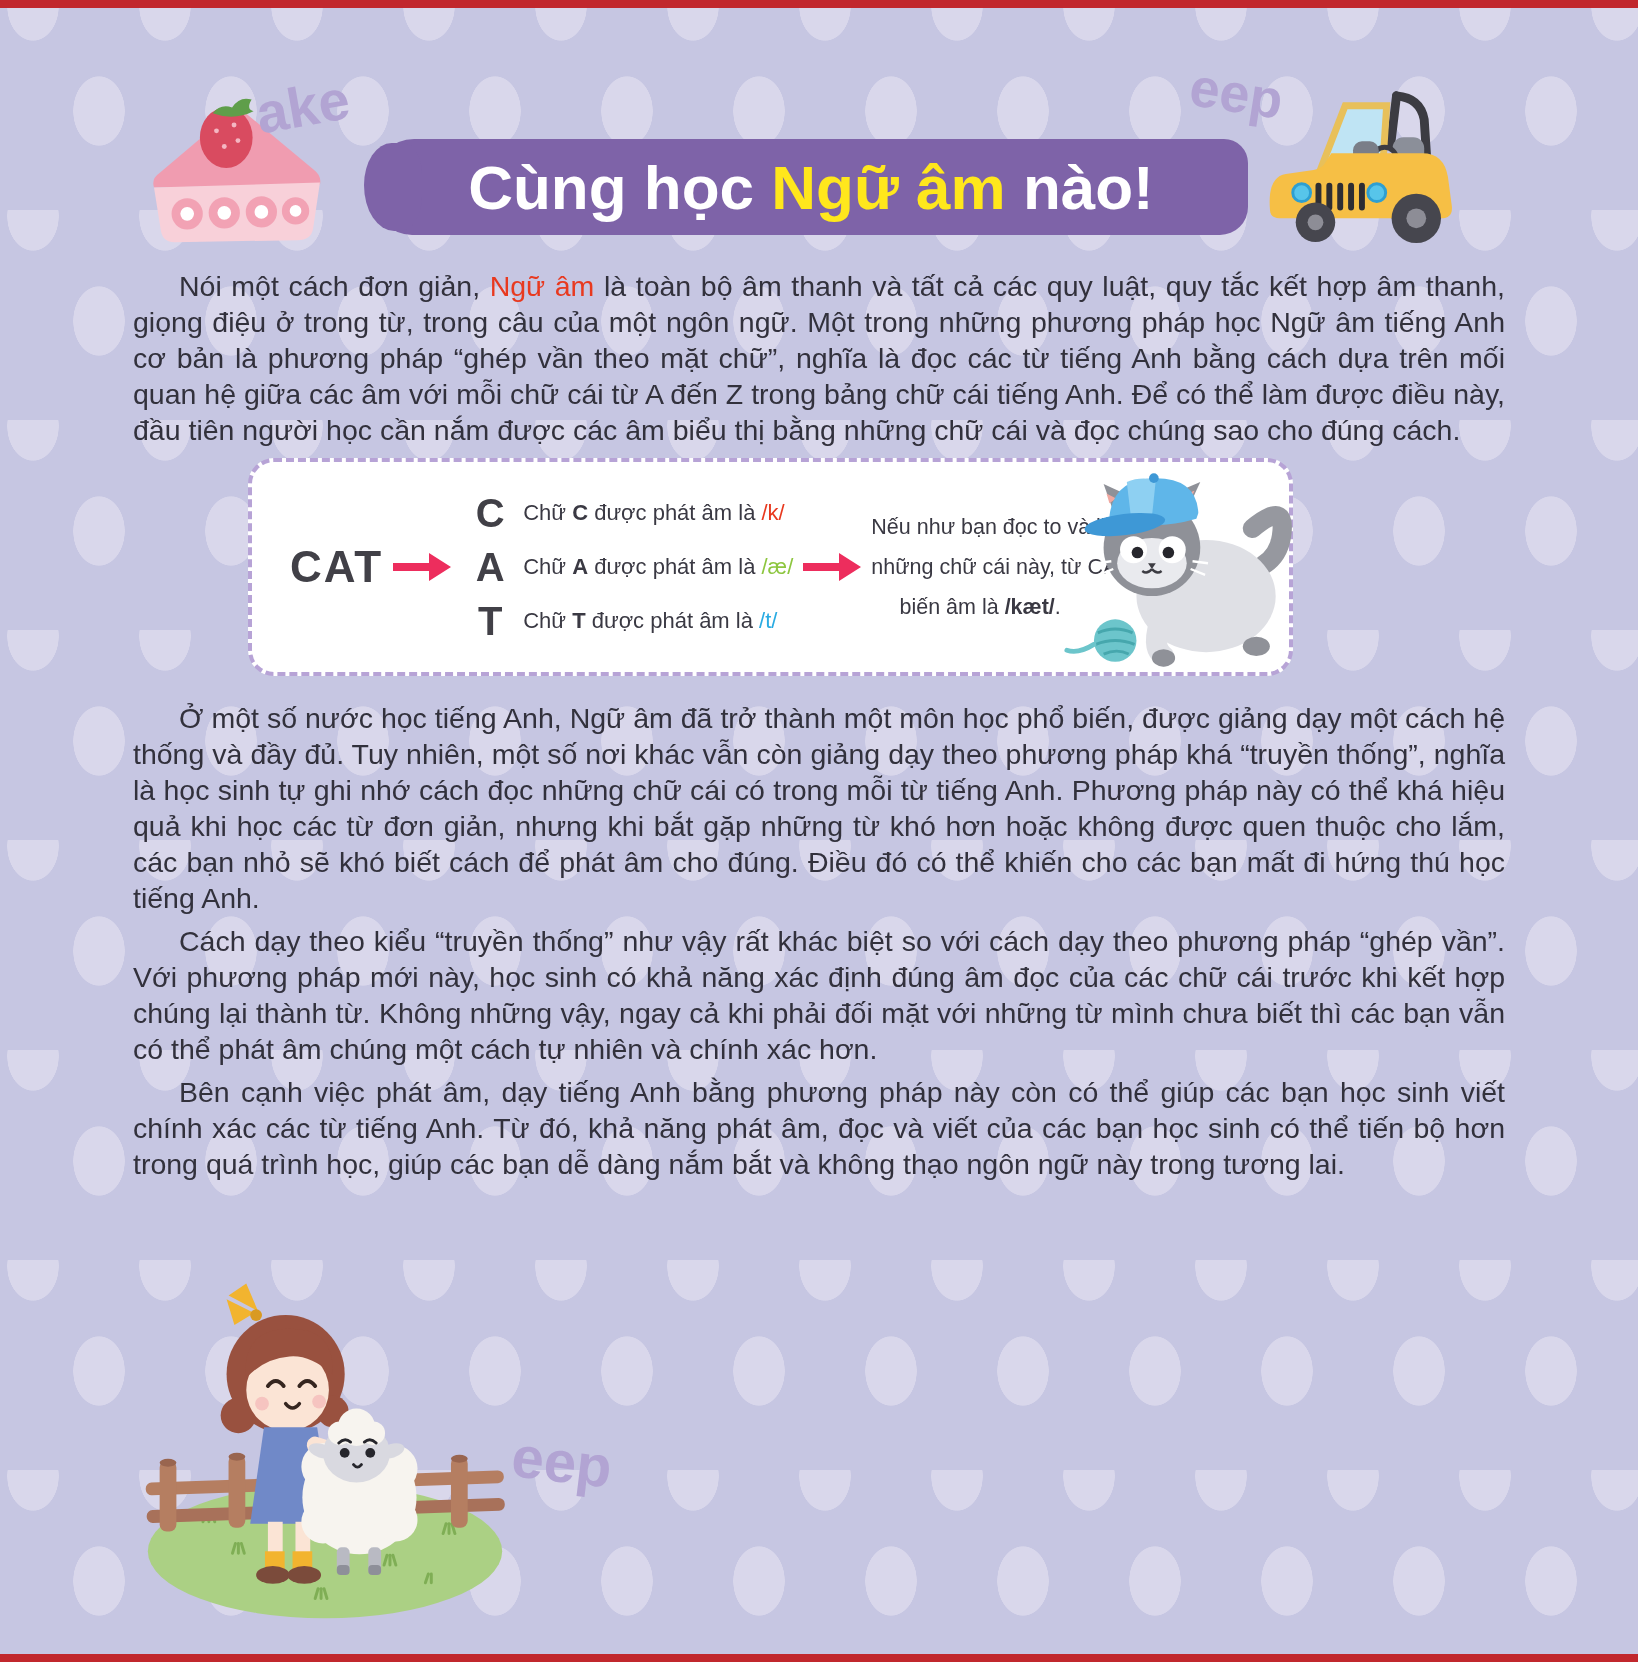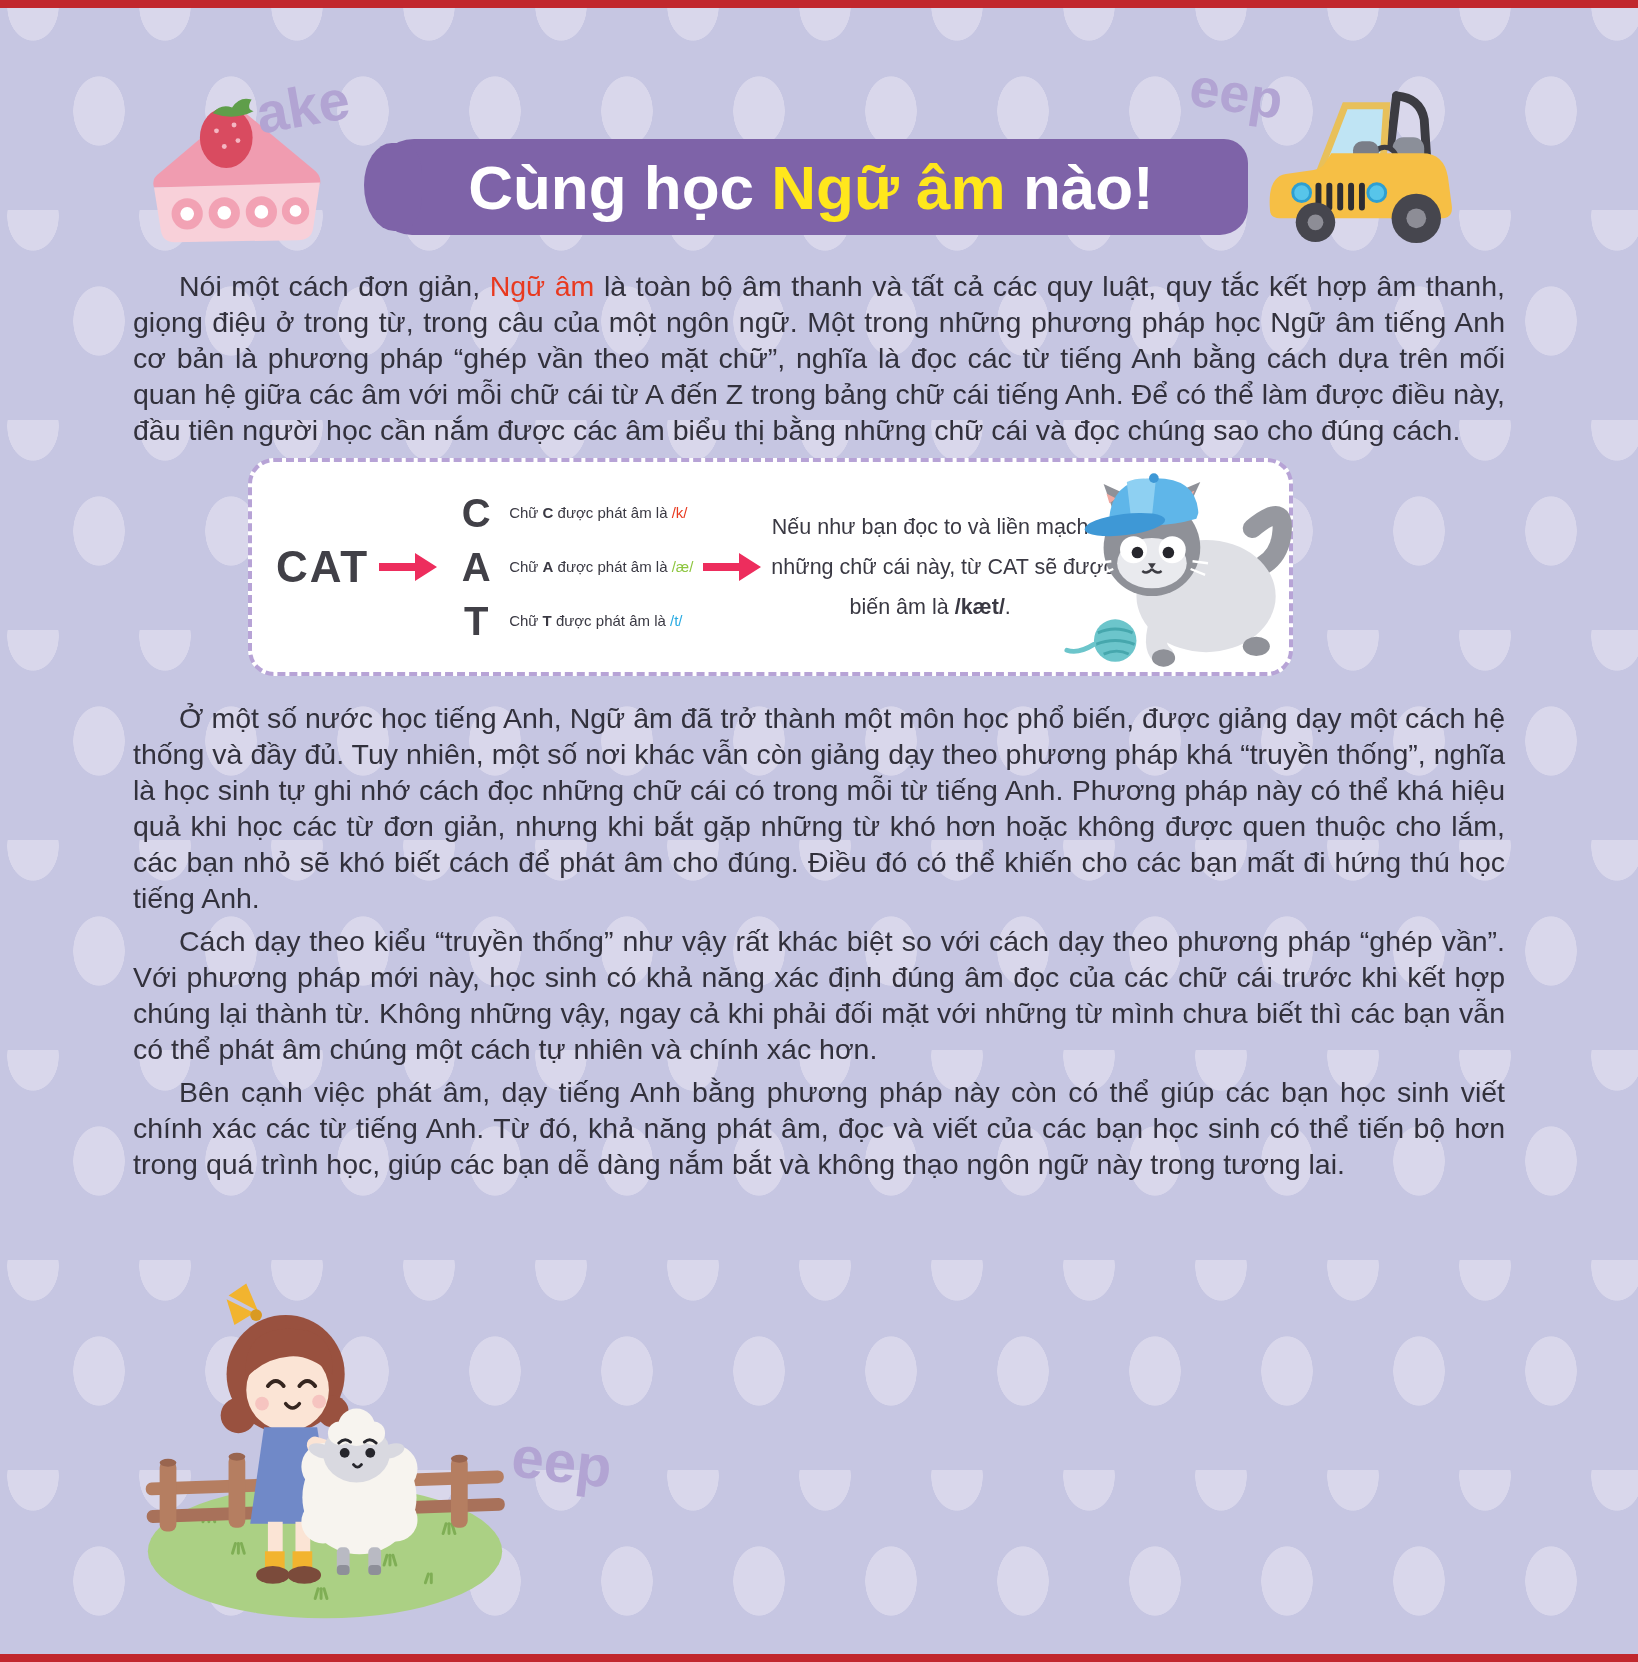--- a/index.html
+++ b/index.html
@@ -47,26 +47,26 @@
   .seg-phk{color:#e8391f;}
   .seg-phae{color:#8dc63f;}
   .seg-pht{color:#29abe2;}
 
   .example-box{
     position:relative;margin:10px 0 24px 115px;width:1045px;height:218px;
     background:#ffffff;border:4px dashed #b7a3d6;border-radius:26px;
     display:flex;align-items:center;text-indent:0;text-align:left;
     box-sizing:border-box;
   }
-  .cat-word{font-size:44px;font-weight:bold;color:#414047;letter-spacing:2px;margin-left:24px;}
+  .cat-word{font-size:44px;font-weight:bold;color:#414047;letter-spacing:2px;margin-left:38px;}
   .arrow-icon{flex:0 0 auto;margin:0 10px;}
   .prows{margin-left:8px;}
   .prow{display:flex;align-items:center;height:54px;}
   .big-letter{width:42px;margin-right:12px;font-size:40px;font-weight:bold;color:#414047;text-align:center;line-height:1;}
-  .row-text{font-size:15px;color:#3a3943;white-space:nowrap;}
+  .row-text{font-size:22px;color:#3a3943;white-space:nowrap;}
   .result{flex:1;min-width:0;padding-right:200px;font-size:21.5px;line-height:40px;color:#3a3943;text-align:center;white-space:nowrap;}
   .cat-pic{position:absolute;right:-6px;bottom:0px;}
 </style>
 </head>
 <body>
 
 <div class="page">
   <div class="edge top"></div>
   <div class="edge bottom"></div>
 

